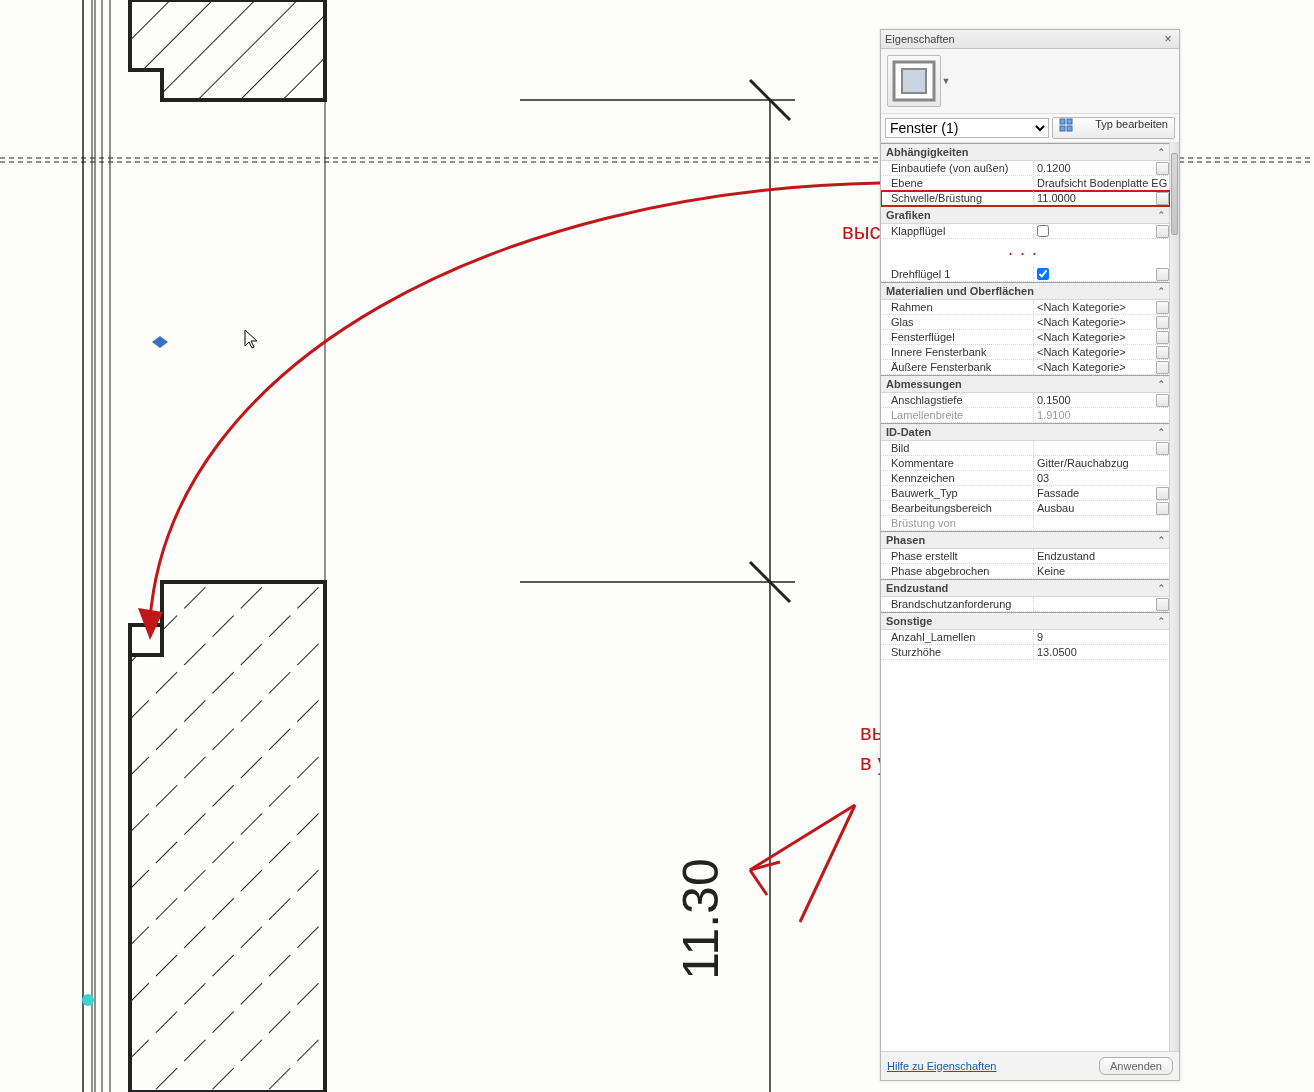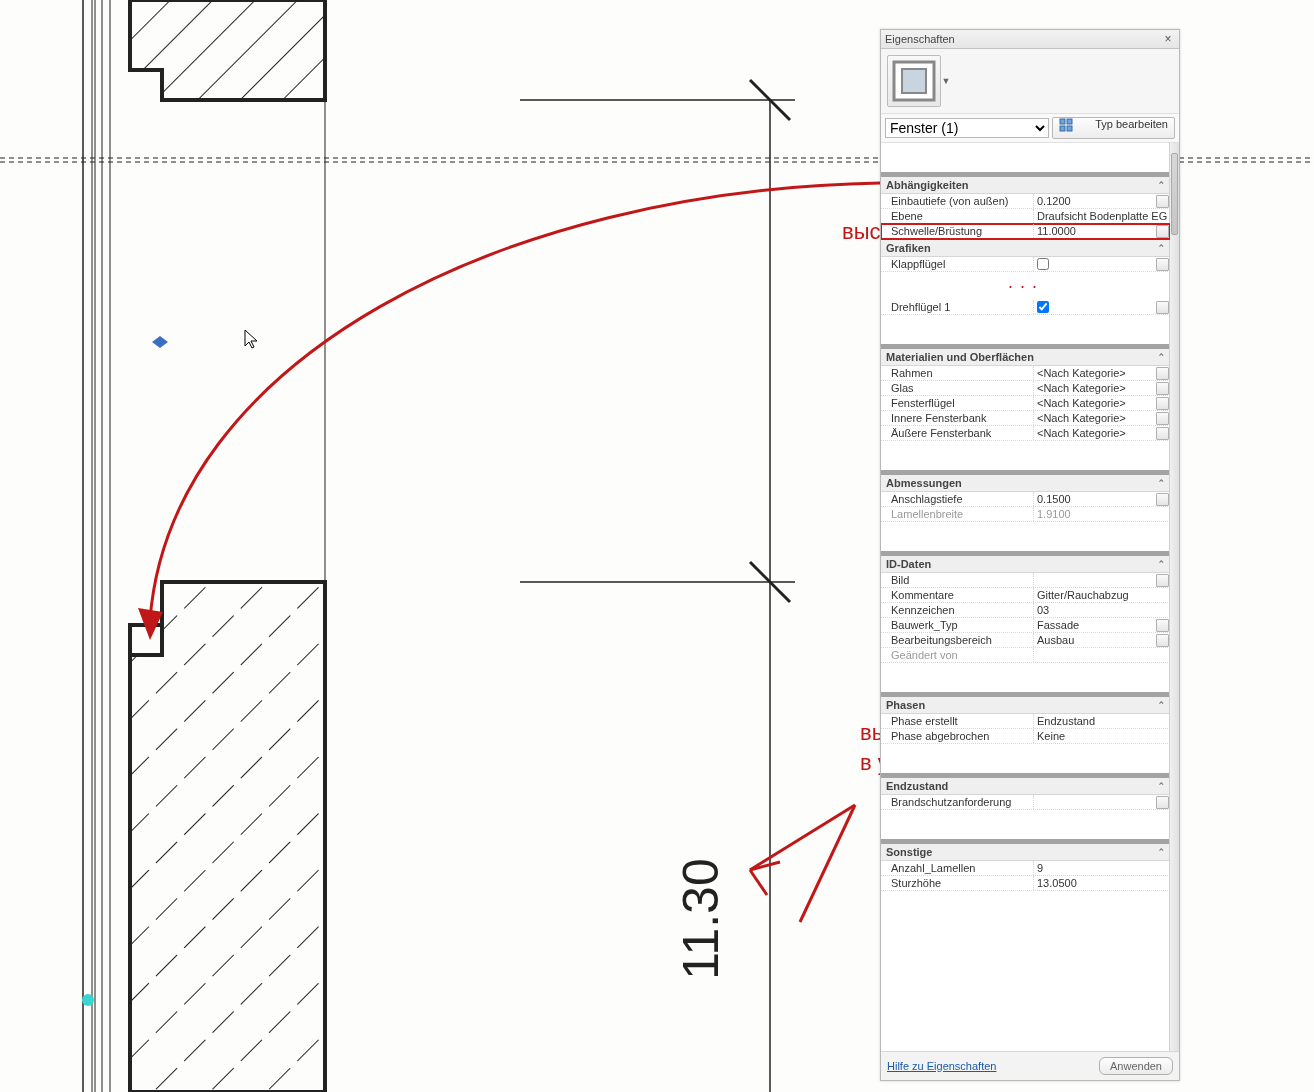--- a/index.html
+++ b/index.html
@@ -116,29 +116,28 @@
     border-left:1px solid #d0d0d0;
   }
   .grid .scrollbar .thumb {
     position:absolute; left:1px; right:1px; top:10px; height:80px;
     background: linear-gradient(#d8d8d8,#c5c5c5);
     border:1px solid #a8a8a8;
     border-radius:2px;
   }
   .cat {
     background: #efefef;
-    border-top: 5px solid #a3a3a3;
+    border-top: 1px solid #a3a3a3;
     border-bottom: 1px solid #d6d6d6;
     padding: 1px 5px 1px 5px;
     font-weight: 600;
     color: #444;
     display: flex;
     align-items: center;
     height: 14px;
-    margin-top: 29px;
   }
   .cat .chev {
     margin-left: auto;
     font-size: 9px; color:#777;
   }
   .row {
     display: flex;
     height: 14px;
     border-bottom: 1px dotted #d8d8d8;
   }
@@ -412,21 +411,21 @@
         </div>
         <div class="row">
           <div class="k">Bauwerk_Typ</div>
           <div class="v">Fassade<div class="pick"></div></div>
         </div>
         <div class="row">
           <div class="k">Bearbeitungsbereich</div>
           <div class="v">Ausbau<div class="pick"></div></div>
         </div>
         <div class="row disabled">
-          <div class="k">Geändert von</div>
+          <div class="k">Brüstung von</div>
           <div class="v"></div>
         </div>
         <div class="cat">
           <span>Phasen</span>
           <span class="chev">⌃</span>
         </div>
         <div class="row">
           <div class="k">Phase erstellt</div>
           <div class="v">Endzustand</div>
         </div>

